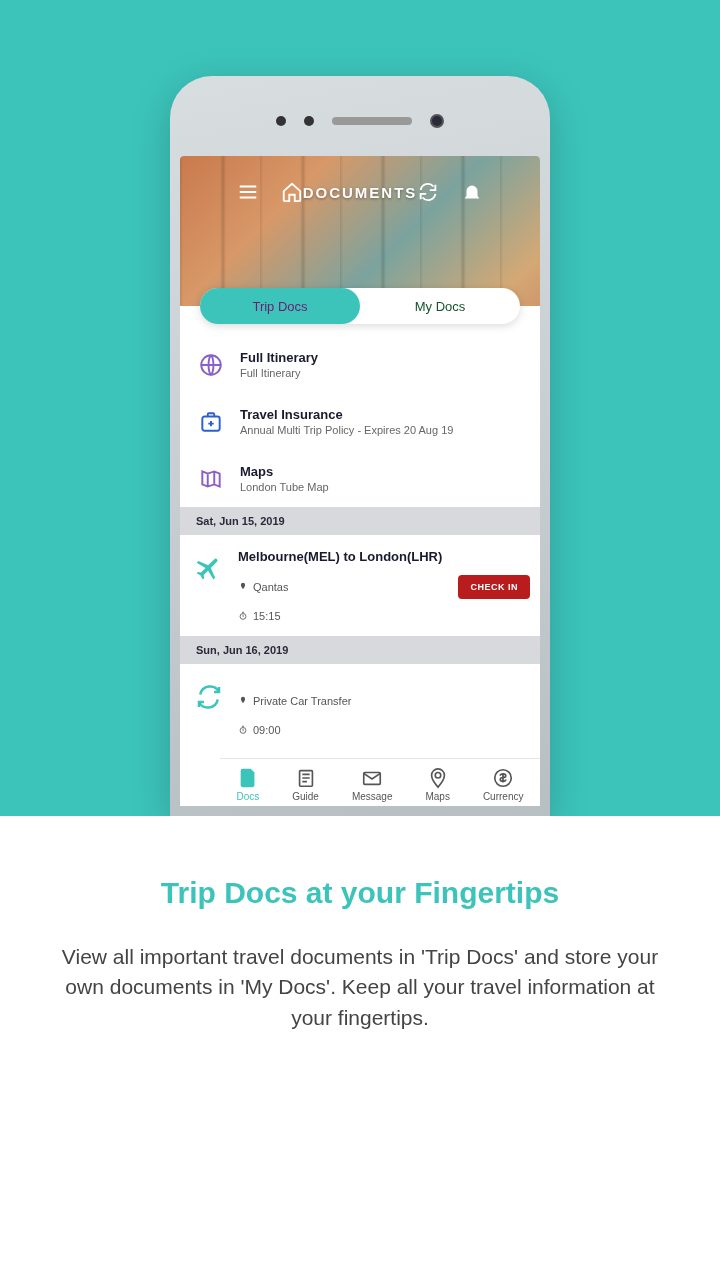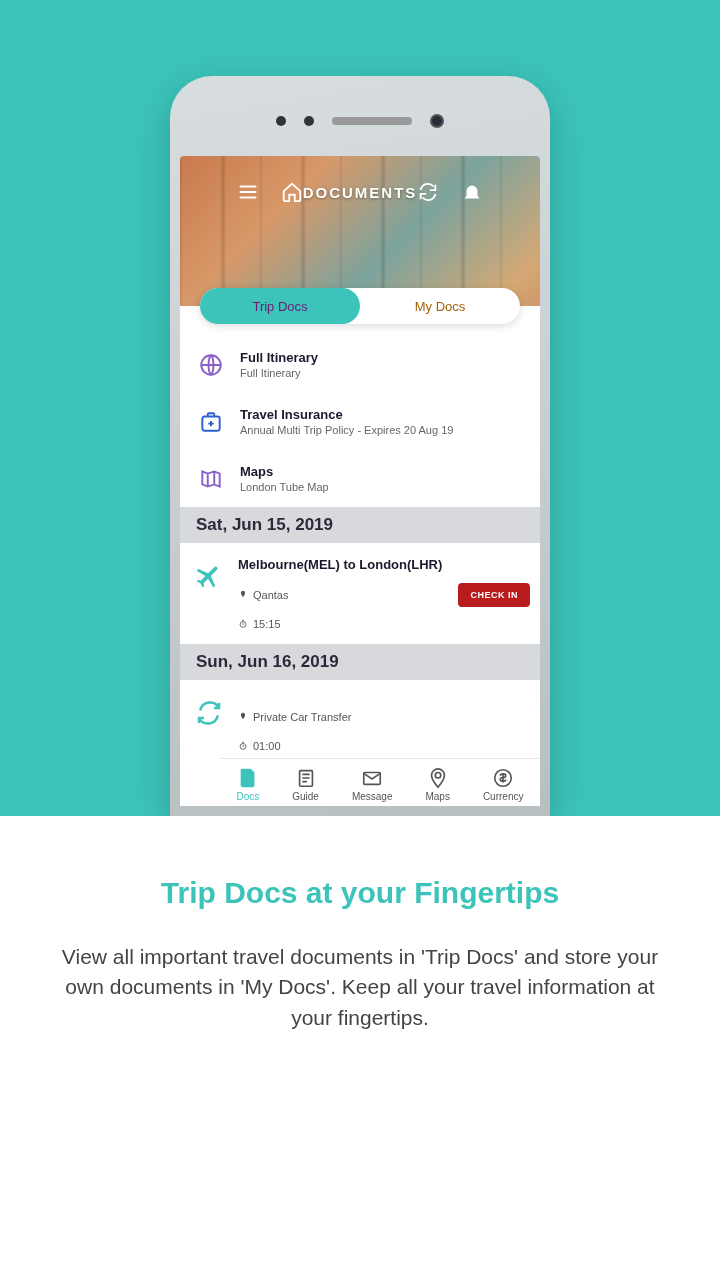--- a/index.html
+++ b/index.html
@@ -118,21 +118,21 @@
   font-size: 13px;
   font-weight: 500;
   border-radius: 24px;
   cursor: pointer;
 }
 .tab.active {
   background: #3cc4bb;
   color: #701a75;
   text-align: center;
 }
-.tab.inactive { color: #a16207; }
+.tab.inactive { color: #14532d; }
 .content {
   flex: 1;
   background: #fff;
   padding-top: 30px;
   overflow: hidden;
 }
 .doc-row {
   display: flex;
   align-items: flex-start;
   padding: 14px 18px;
@@ -151,21 +151,21 @@
   color: #1a1a2e;
 }
 .doc-sub {
   font-size: 11px;
   color: #666;
   margin-top: 2px;
 }
 .date-bar {
   background: #d7d9dc;
   padding: 8px 16px;
-  font-size: 17px;
+  font-size: 11px;
   font-weight: 600;
   color: #2a2a3a;
 }
 .seg-row {
   display: flex;
   align-items: flex-start;
   padding: 14px 14px;
   gap: 14px;
   position: relative;
 }
@@ -367,21 +367,21 @@
               <svg viewBox="0 0 24 24" fill="#555">
                   <path d="M12 2a5 5 0 015 5c0 4-5 10-5 10S7 11 7 7a5 5 0 015-5z"></path>
                 </svg>
               <span>Private Car Transfer</span>
             </div>
             <div class="seg-meta">
               <svg viewBox="0 0 24 24" fill="#555">
                   <circle cx="12" cy="13" r="7" fill="none" stroke="#555" stroke-width="2"></circle>
                   <path d="M12 9v4l2 2M10 3h4M12 3v2" stroke="#555" stroke-width="2" fill="none"></path>
                 </svg>
-              <span>01:00</span>
+              <span>09:00</span>
             </div>
           </div>
         </div>
 
       </div>
 
       <div class="bottom-nav">
         <div class="nav-item active">
           <svg viewBox="0 0 24 24" fill="#3cc4bb">
               <path d="M6 2h9l4 4v14a2 2 0 01-2 2H6a2 2 0 01-2-2V4a2 2 0 012-2z"></path>

